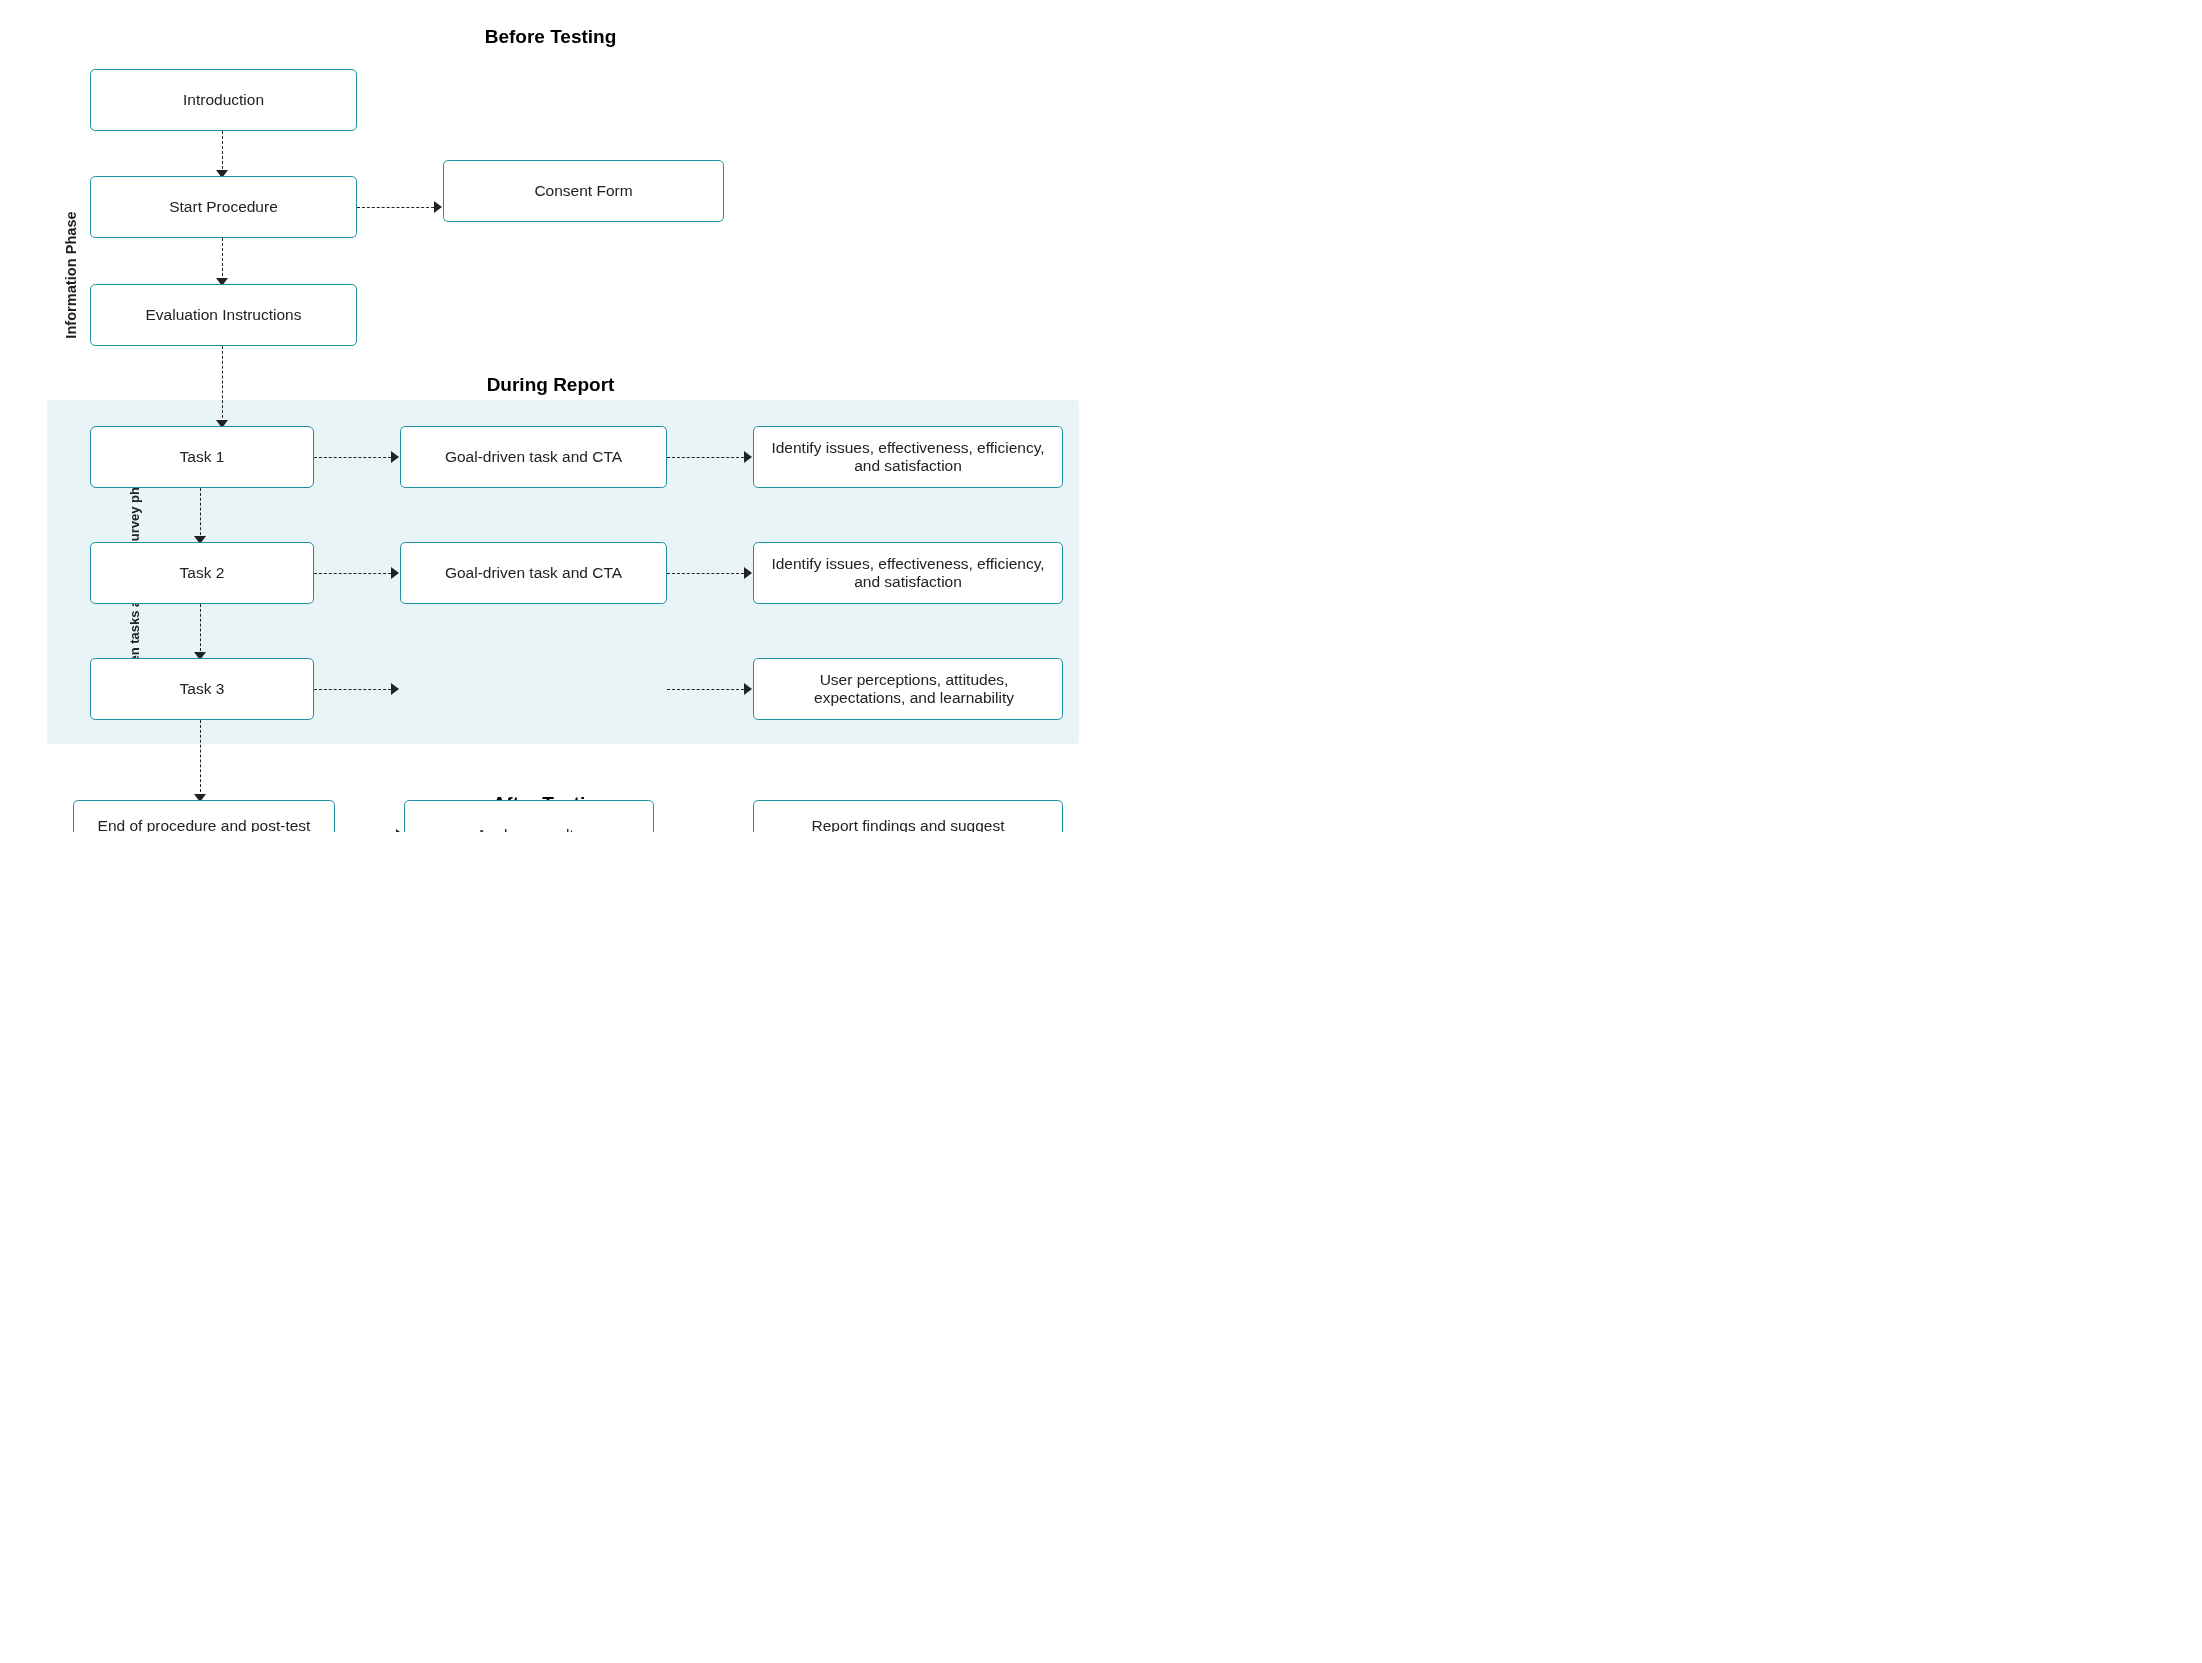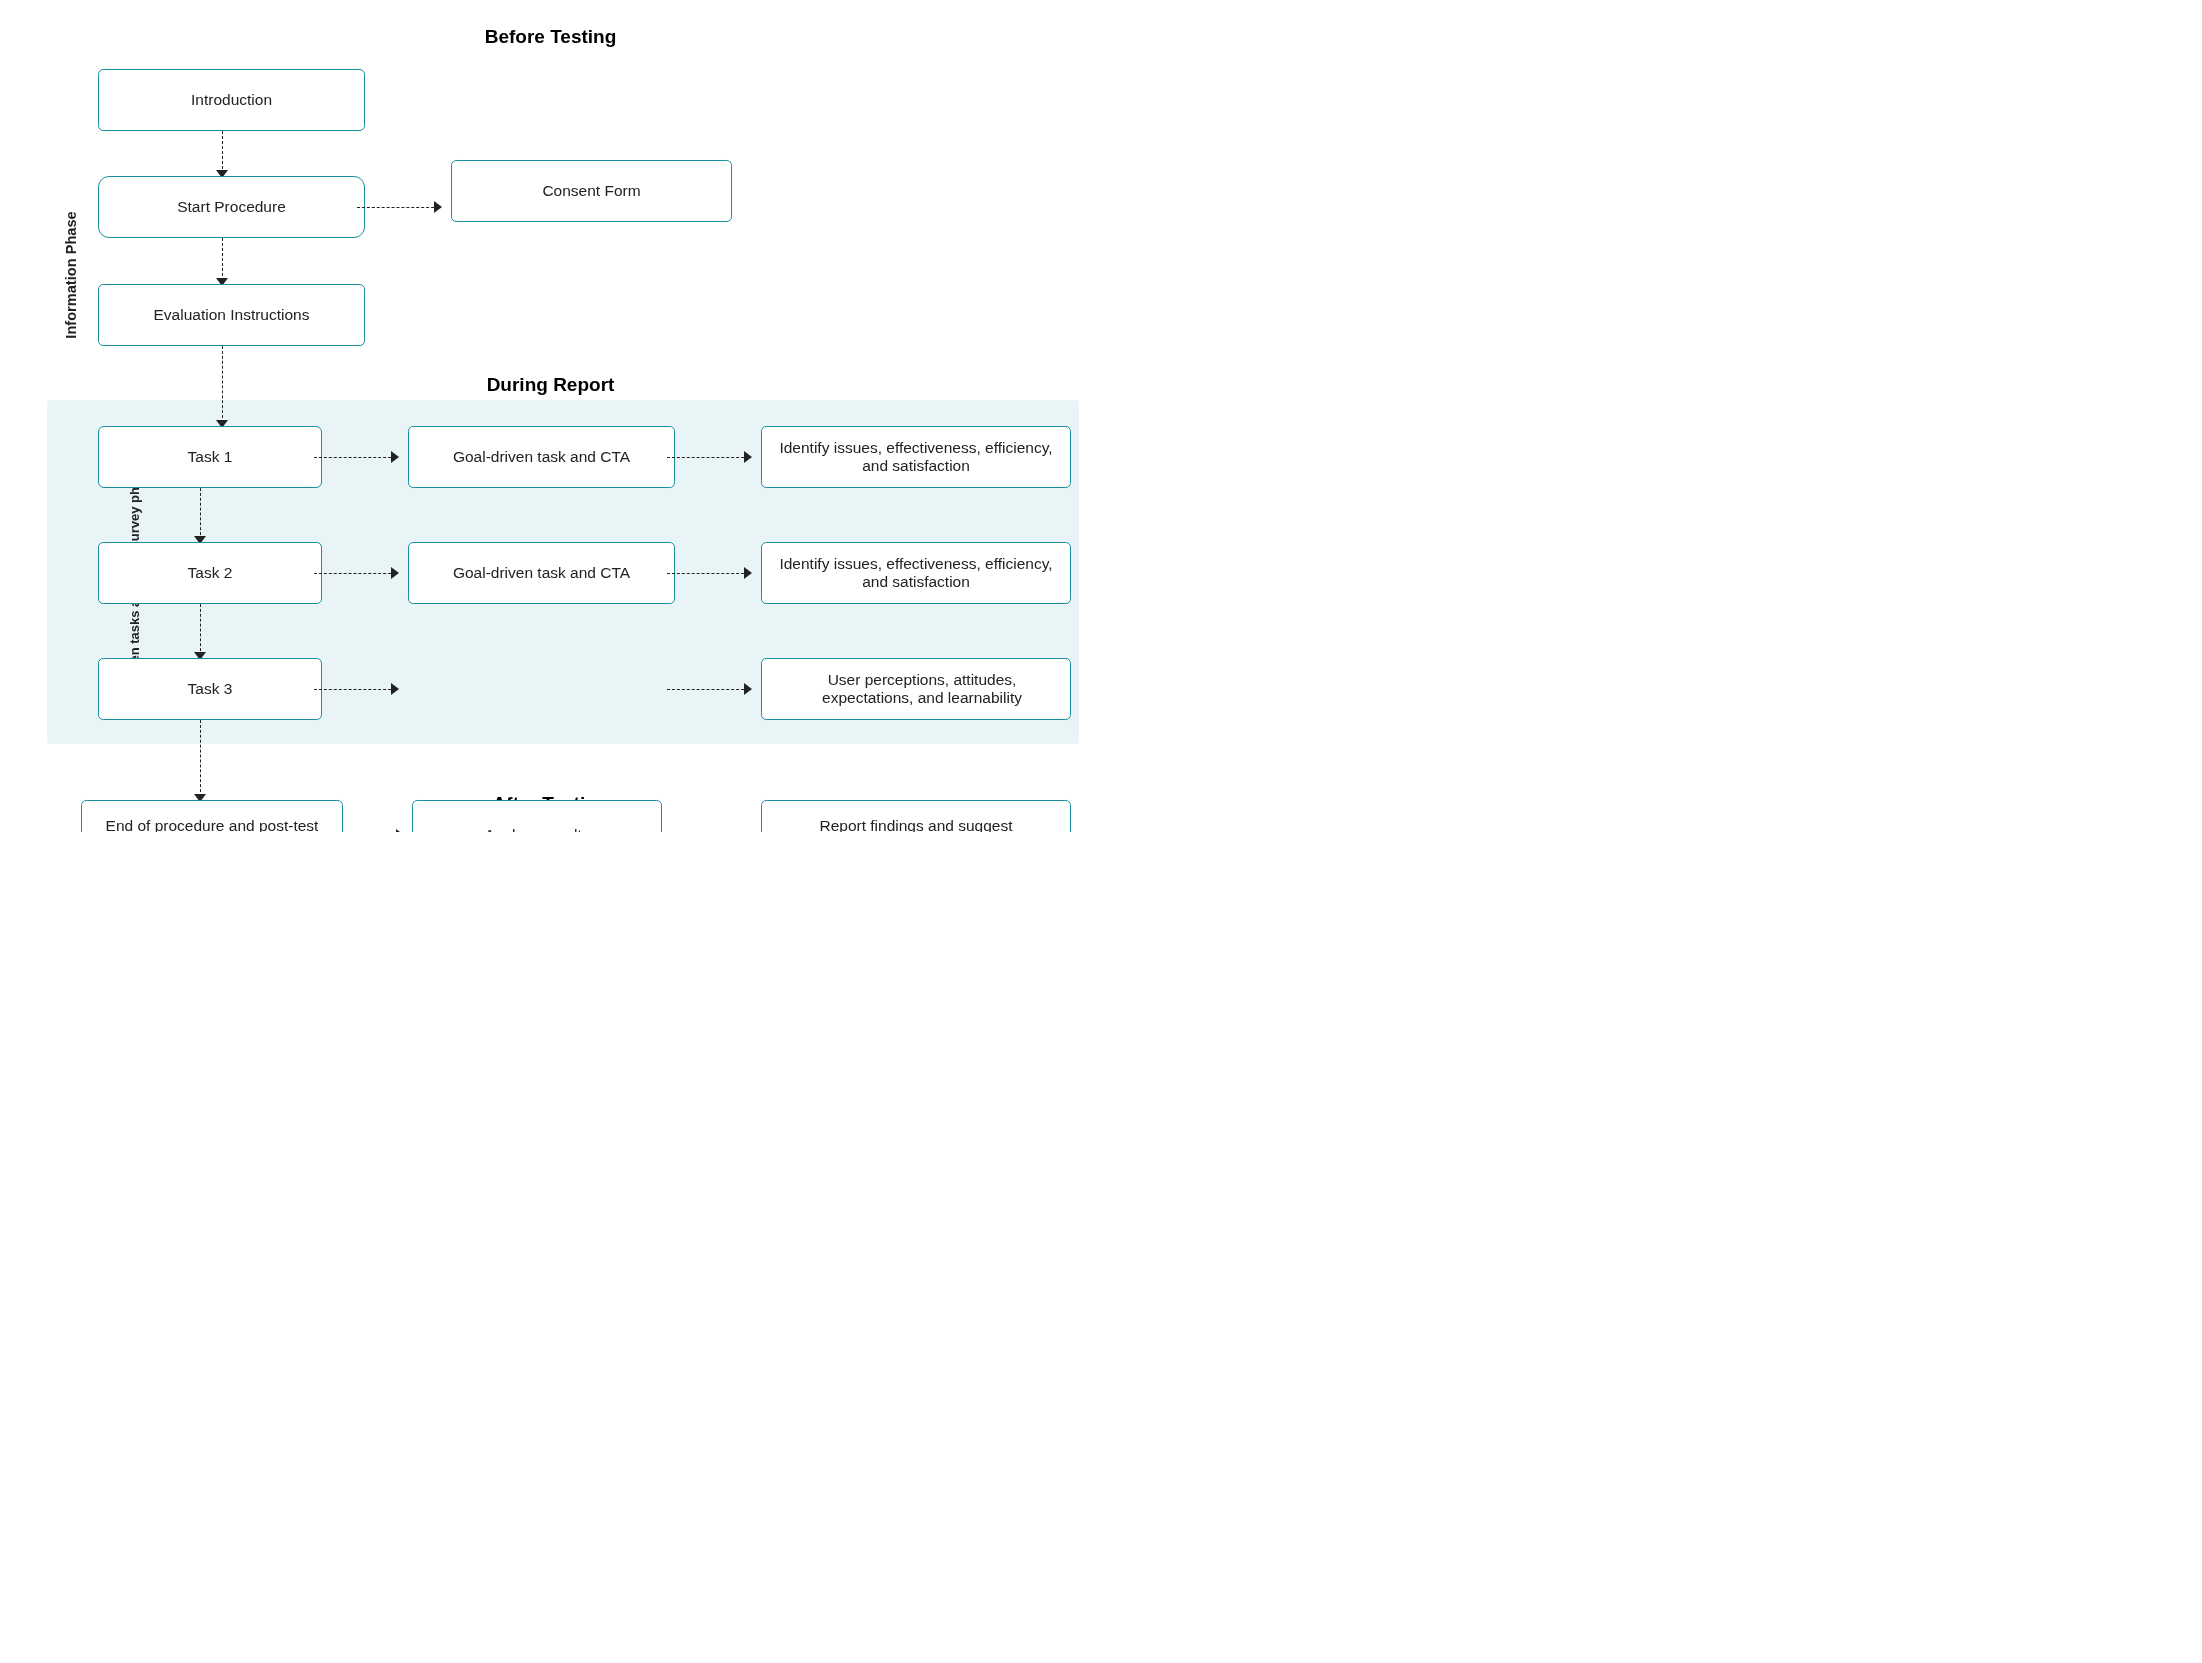--- a/index.html
+++ b/index.html
@@ -32,21 +32,20 @@
       border-radius: 5.2px;
       background: #ffffff;
       display: flex;
       align-items: center;
       justify-content: center;
       text-align: center;
       font-size: 15.5px;
       font-weight: 500;
       color: #222;
       padding: 8.6px 12px;
-      margin-left: 8px;
     }
 
     
     .side-label {
       position: absolute;
       font-size: 14.6px;
       font-weight: bold;
       color: #222;
       transform: rotate(-90deg);
       transform-origin: center center;
@@ -93,21 +92,21 @@
 
   <div class="section-header" style="position:absolute; top:26px; left:0; right:0;">Before Testing</div>
 
   <div class="side-label" style="left:6.9px; top:267px;">Information Phase</div>
 
   <div class="flow-box" style="position:absolute; top:69px; left:90px; width:267px; height:62px;">Introduction</div>
 
   <div class="connector-v" style="position:absolute; top:131px; left:222px; height:43px;"></div>
   <div class="arrow-down" style="position:absolute; top:170px; left:216px;"></div>
 
-  <div class="flow-box" style="position:absolute; top:176px; left:90px; width:267px; height:62px;border-radius:11px;">Start Procedure</div>
+  <div class="flow-box" style="position:absolute; top:176px; left:90px; width:267px; height:62px;">Start Procedure</div>
 
   <div class="connector-h" style="position:absolute; top:207px; left:357px; width:82px;"></div>
   <div class="arrow-right" style="position:absolute; top:201px; left:434px;"></div>
 
   <div class="flow-box" style="position:absolute; top:160px; left:443px; width:281px; height:62px;">Consent Form</div>
 
   <div class="connector-v" style="position:absolute; top:238px; left:222px; height:43px;"></div>
   <div class="arrow-down" style="position:absolute; top:278px; left:216px;"></div>
 
   <div class="flow-box" style="position:absolute; top:284px; left:90px; width:267px; height:62px;">Evaluation Instructions</div>

